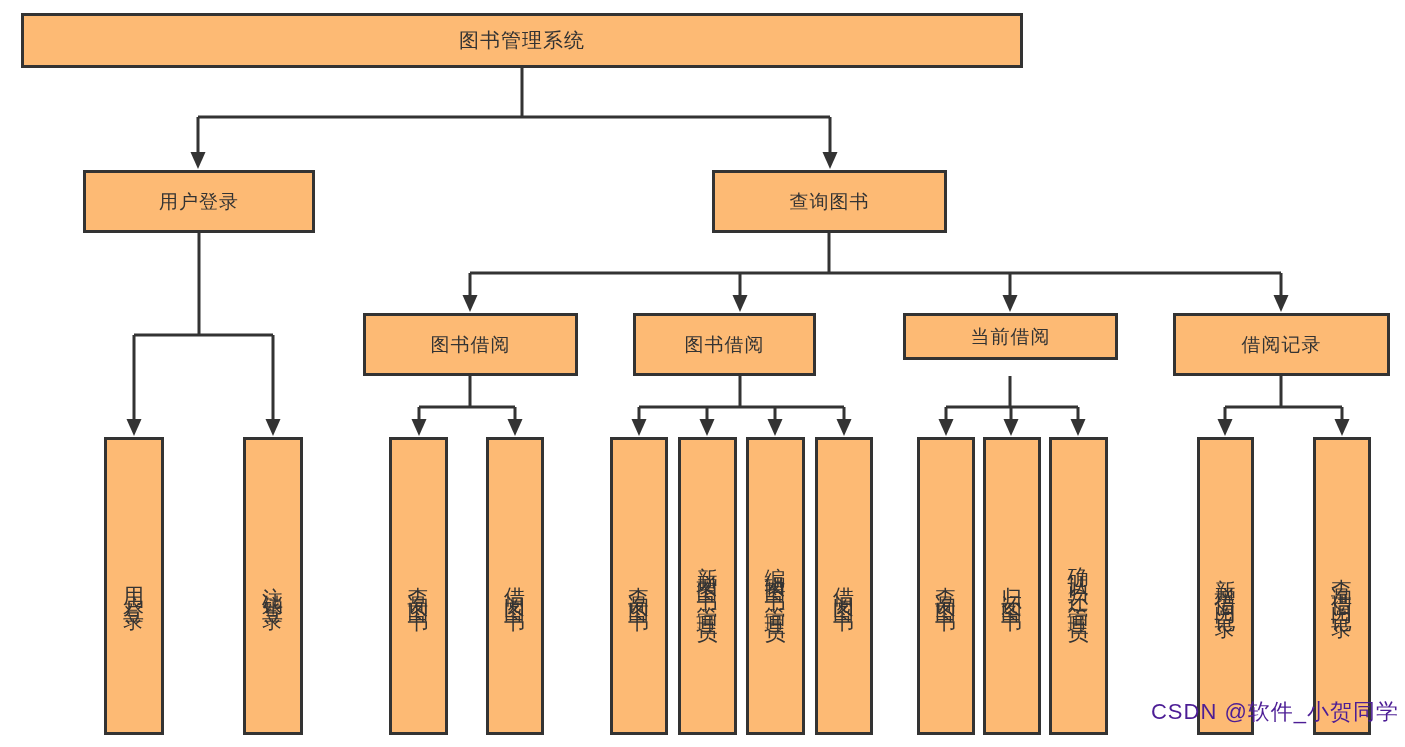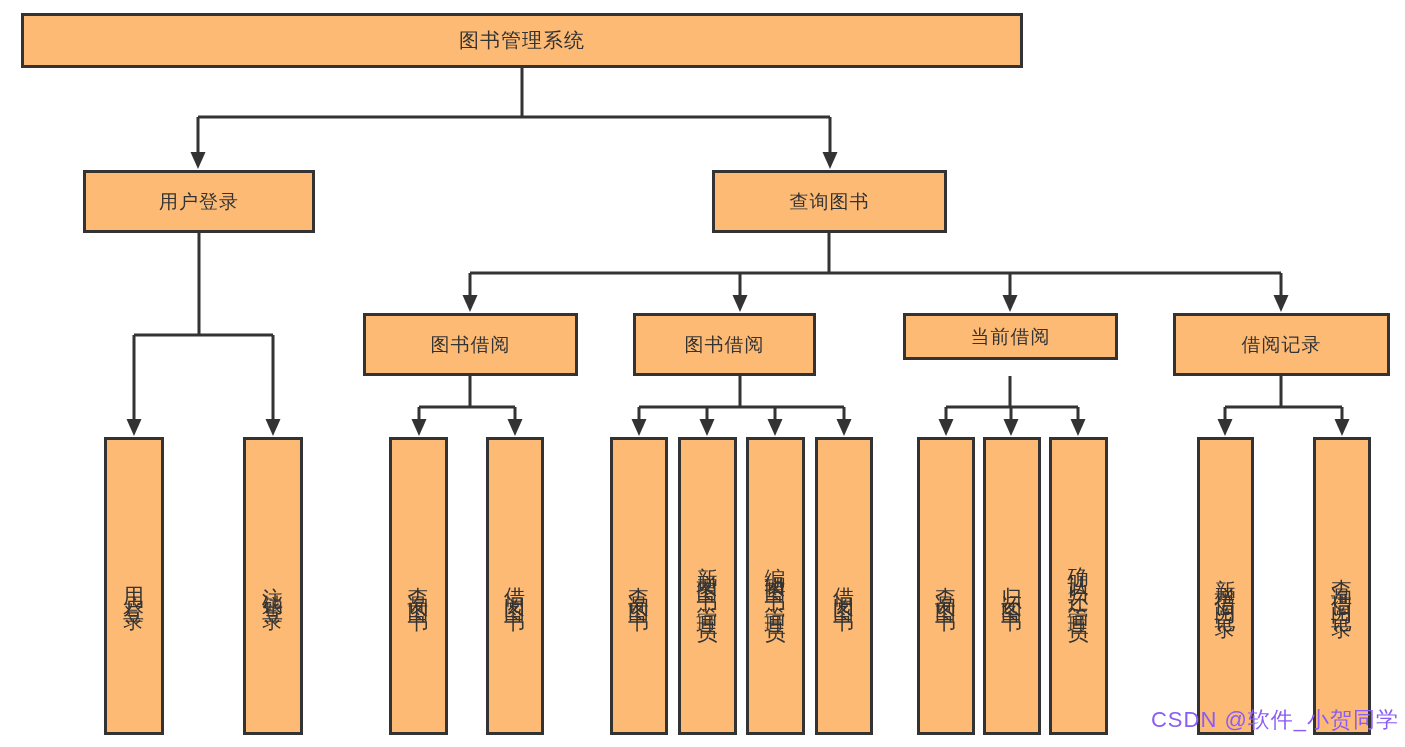--- a/index.html
+++ b/index.html
@@ -29,23 +29,23 @@
   .vbox .v-label {
     writing-mode: vertical-rl;
     font-size: 21px;
     letter-spacing: 8px;
     line-height: 1;
     white-space: nowrap;
   }
   #watermark {
     position: absolute;
     right: 6px;
-    bottom: 12px;
+    bottom: 20px;
     font-size: 22px;
-    color: #8b5cf6;
+    color: #4c1d95;
     letter-spacing: 1px;
     z-index: 3;
     white-space: nowrap;
   }
 </style>
 </head>
 <body>
 
 <div id="canvas">
 

